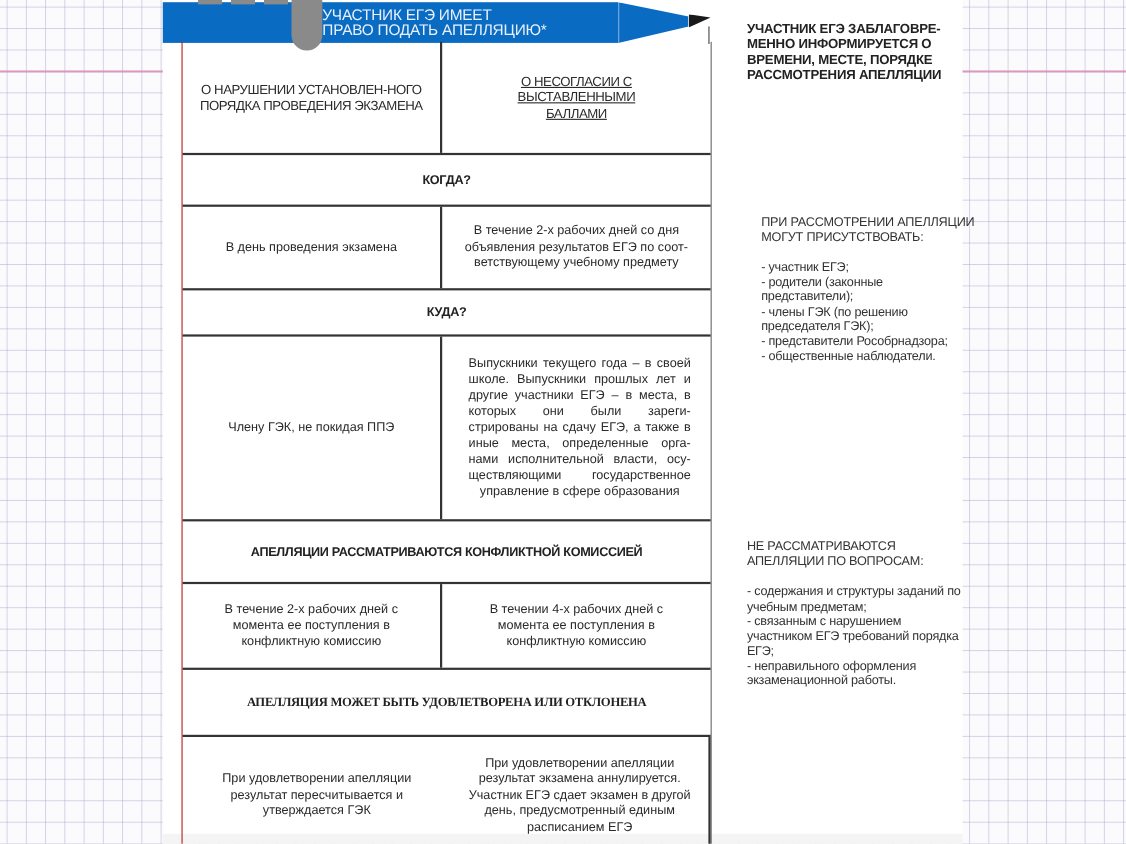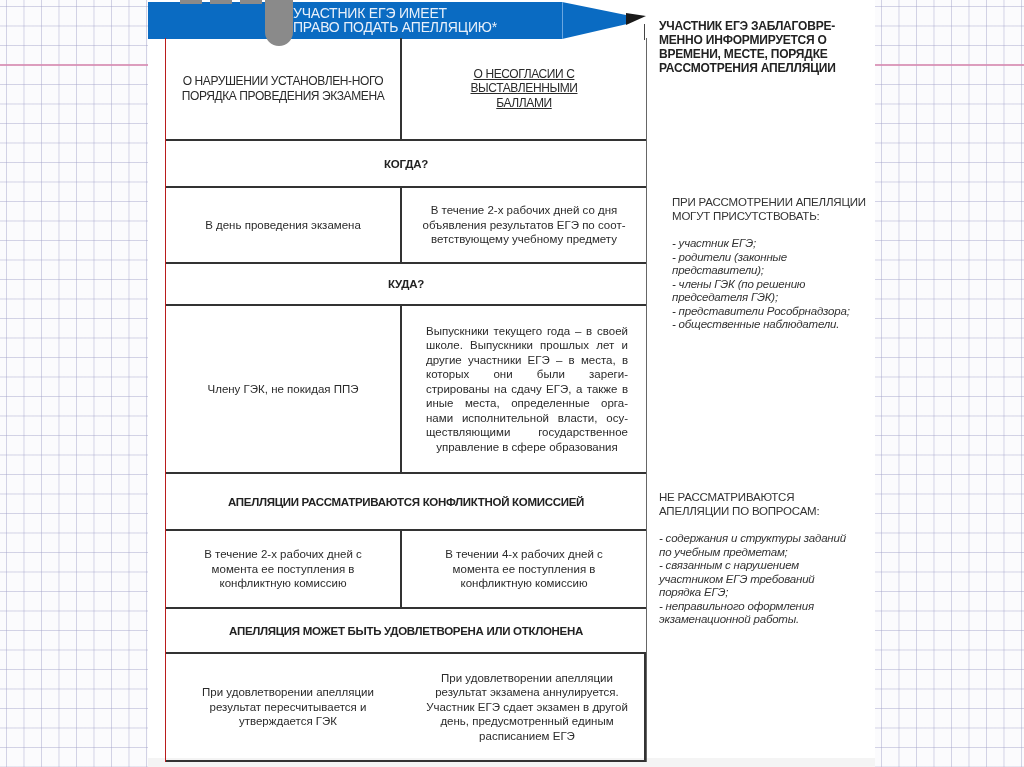--- a/index.html
+++ b/index.html
@@ -38,23 +38,23 @@
   .row { display:flex; border-bottom:2px solid #333; box-sizing:border-box; }
   .row.head-row { align-items:center; justify-content:center; }
   .cell { flex:1; display:flex; align-items:center; justify-content:center; text-align:center;
     font-size:11.5px; line-height:14.5px; padding:0 14px; box-sizing:border-box; color:#2a2a2a; }
   .cell.left { flex:0 0 236px; border-right:2px solid #333; }
   .cell.justify { text-align:justify; text-align-last:center; padding:0 18px 0 24px; }
   .head { font-weight:bold; font-size:11.5px; text-align:center; width:100%; letter-spacing:-0.3px; }
   .upper { font-size:12px; letter-spacing:-0.4px; }
 
   
-  .side { position:absolute; left:659px; width:195px; font-size:11.5px; line-height:13.5px; color:#333; letter-spacing:-0.2px;}
+  .side { position:absolute; left:679px; width:195px; font-size:11.5px; line-height:13.5px; color:#333; letter-spacing:-0.2px;}
   .side.bold { font-weight:bold; font-size:12px; line-height:14px; color:#222; }
-  .side ul { list-style:none; margin:14px 0 0 0; padding:0;font-style:italic; }
+  .side ul { list-style:none; margin:14px 0 0 0; padding:0; }
   .side li { margin:0; }
 </style>
 </head>
 <body>
 
 <div class="margin-line"></div>
 <div class="page">
   <div class="bottom-strip"></div>
 </div>
 
@@ -98,21 +98,21 @@
     <div class="head">АПЕЛЛЯЦИИ РАССМАТРИВАЮТСЯ КОНФЛИКТНОЙ КОМИССИЕЙ</div>
   </div>
   <div class="row" style="height:78px;">
     <div class="cell left">
         <span style="display:block;padding:0 20px;">В течение 2-х рабочих дней с момента ее поступления в конфликтную комиссию</span>
       </div>
     <div class="cell">
         <span style="display:block;padding:0 20px;">В течении 4-х рабочих дней с момента ее поступления в конфликтную комиссию</span>
       </div>
   </div>
-  <div class="row head-row" style="height:45px;">
+  <div class="row head-row" style="height:61px;font-family:Liberation Serif, serif;">
     <div class="head">АПЕЛЛЯЦИЯ МОЖЕТ БЫТЬ УДОВЛЕТВОРЕНА ИЛИ ОТКЛОНЕНА</div>
   </div>
   <div class="row" style="height:108px;">
     <div class="cell">
         <span style="display:block;padding:0 20px;">При удовлетворении апелляции результат пересчитывается и утверждается ГЭК</span>
       </div>
     <div class="cell left">При удовлетворении апелляции результат экзамена аннулируется. Участник ЕГЭ сдает экзамен в другой день, предусмотренный единым расписанием ЕГЭ</div>
   </div>
 </div>
 

